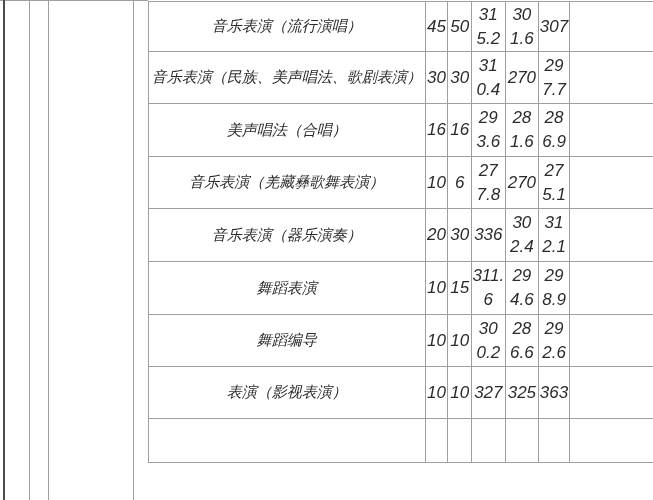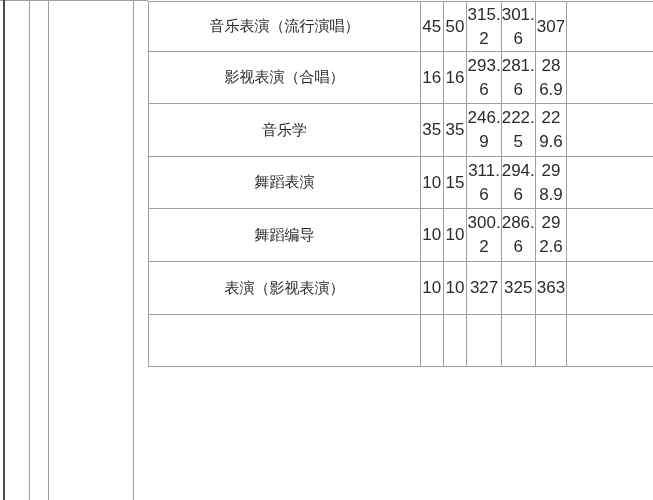--- a/index.html
+++ b/index.html
@@ -63,21 +63,21 @@
   }
   .scores td.num {
     font-size: 17px;
     line-height: 24px;
   }
   .scores td.score {
     word-break: break-all;
   }
   .scores td.tail { border-right: none; }
   
-  .scores tbody tr { height: 53px; }
+  .scores tbody tr { height: 53px; font-style: italic; }
   .scores tbody tr:nth-child(1) { height: 50px; }
   .scores tbody tr:nth-child(2) { height: 52px; }
   .scores tbody tr:nth-child(4) { height: 52px; }
   .scores tbody tr:nth-child(7) { height: 52px; padding-left: 36px; }
   .scores tbody tr:nth-child(8) { height: 52px; }
   .scores tbody tr:nth-child(9) { height: 44px; }
   .scores tbody tr:nth-child(10) { height: 28px; }
   .scores tbody tr:nth-child(11) { height: 8px; }
 </style>
 </head>
@@ -106,35 +106,53 @@
       <tr>
       <td class="name">音乐表演（流行演唱）</td>
       <td class="num">45</td>
       <td class="num">50</td>
       <td class="num score">315.2</td>
       <td class="num score">301.6</td>
       <td class="num score">307</td>
       <td class="tail"></td>
     </tr>
         <tr>
-      <td class="name">影视表演（合唱）</td>
+      <td class="name">音乐表演（民族、美声唱法、歌剧表演）</td>
+      <td class="num">30</td>
+      <td class="num">30</td>
+      <td class="num score">310.4</td>
+      <td class="num score">270</td>
+      <td class="num score">297.7</td>
+      <td class="tail"></td>
+    </tr>
+        <tr>
+      <td class="name">美声唱法（合唱）</td>
       <td class="num">16</td>
       <td class="num">16</td>
       <td class="num score">293.6</td>
       <td class="num score">281.6</td>
       <td class="num score">286.9</td>
       <td class="tail"></td>
     </tr>
         <tr>
-      <td class="name">音乐学</td>
-      <td class="num">35</td>
-      <td class="num">35</td>
-      <td class="num score">246.9</td>
-      <td class="num score">222.5</td>
-      <td class="num score">229.6</td>
+      <td class="name">音乐表演（羌藏彝歌舞表演）</td>
+      <td class="num">10</td>
+      <td class="num">6</td>
+      <td class="num score">277.8</td>
+      <td class="num score">270</td>
+      <td class="num score">275.1</td>
+      <td class="tail"></td>
+    </tr>
+        <tr>
+      <td class="name">音乐表演（器乐演奏）</td>
+      <td class="num">20</td>
+      <td class="num">30</td>
+      <td class="num score">336</td>
+      <td class="num score">302.4</td>
+      <td class="num score">312.1</td>
       <td class="tail"></td>
     </tr>
         <tr>
       <td class="name">舞蹈表演</td>
       <td class="num">10</td>
       <td class="num">15</td>
       <td class="num score">311.6</td>
       <td class="num score">294.6</td>
       <td class="num score">298.9</td>
       <td class="tail"></td>

